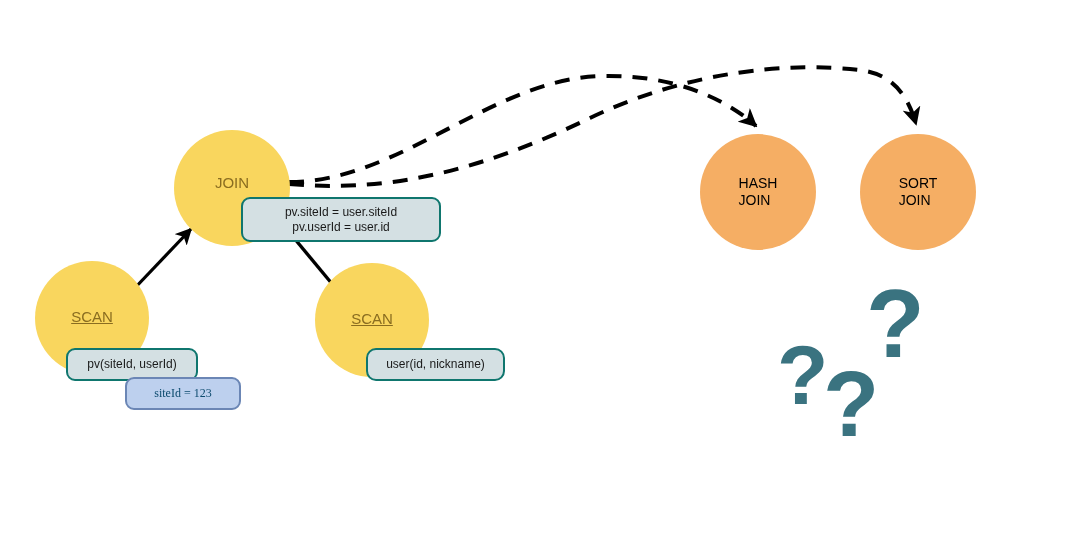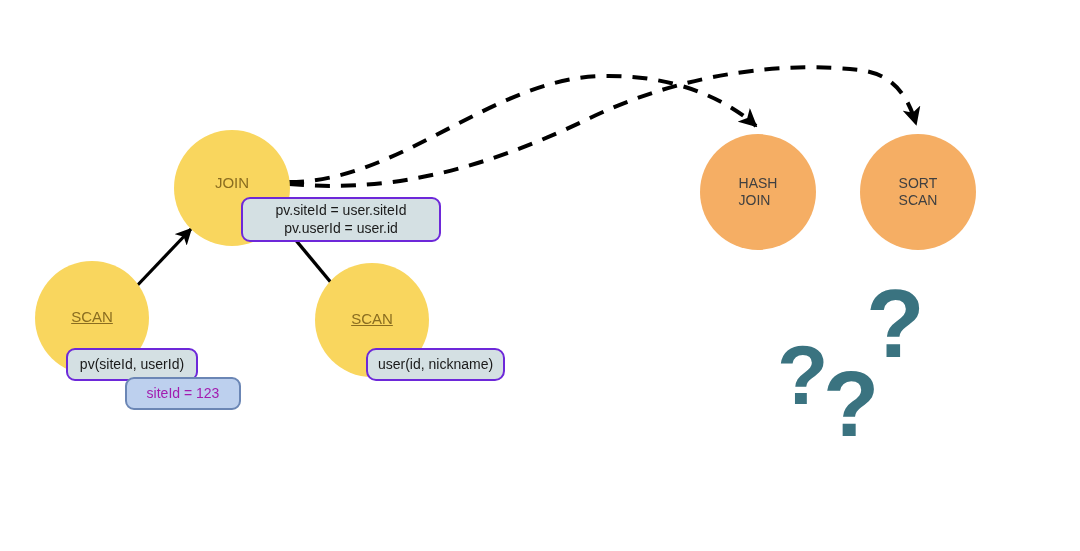--- a/index.html
+++ b/index.html
@@ -34,51 +34,52 @@
     white-space: pre-line;
     box-sizing: border-box;
   }
   .node.yellow {
     background: #F9D65E;
     color: #8A6D20;
     font-size: 15px;
   }
   .node.orange {
     background: #F5AE64;
-    color: #404040;
+    color: #000000;
     font-size: 14px;
   }
   .node-label {
     pointer-events: none;
   }
 
   
   .node.join .node-label { transform: translateY(-5px); }
   .node.scan .node-label { transform: translateY(-1px); text-decoration: underline; }
 
   
   .box {
     position: absolute;
     box-sizing: border-box;
-    border: 2px solid #6d28d9;
+    border: 2px solid #0f766e;
     border-radius: 9px;
     display: flex;
     align-items: center;
     justify-content: center;
     text-align: center;
     line-height: 1.25;
     white-space: pre-line;
     color: #1a1a1a;
-    font-size: 14px;
+    font-size: 12px;
     background: #D4E0E3;
   }
   .box.blue {
     background: #BDD0EE;
     border-color: #6B86B5;
-    color: #a21caf;
+    color: #0c4a6e;
+    font-family: Liberation Serif, serif;
   }
 
   
   .qmark {
     position: absolute;
     color: #3A7380;
     font-weight: bold;
     line-height: 1;
     font-family: "Liberation Sans", sans-serif;
     user-select: none;
@@ -118,21 +119,21 @@
   <span class="node-label">SCAN</span>
 </div>
 
 <div class="node orange" style="left:700px; top:134px; width:116px; height:116px;">
   <span class="node-label">HASH
 JOIN</span>
 </div>
 
 <div class="node orange" style="left:860px; top:134px; width:116px; height:116px;">
   <span class="node-label">SORT
-SCAN</span>
+JOIN</span>
 </div>
 
 <div class="box" style="left:241px; top:197px; width:200px; height:45px; z-index:3;">
   <span>pv.siteId = user.siteId
 pv.userId = user.id</span>
 </div>
 
 <div class="box" style="left:66px; top:348px; width:132px; height:33px; z-index:3;">
   <span>pv(siteId,  userId)</span>
 </div>

